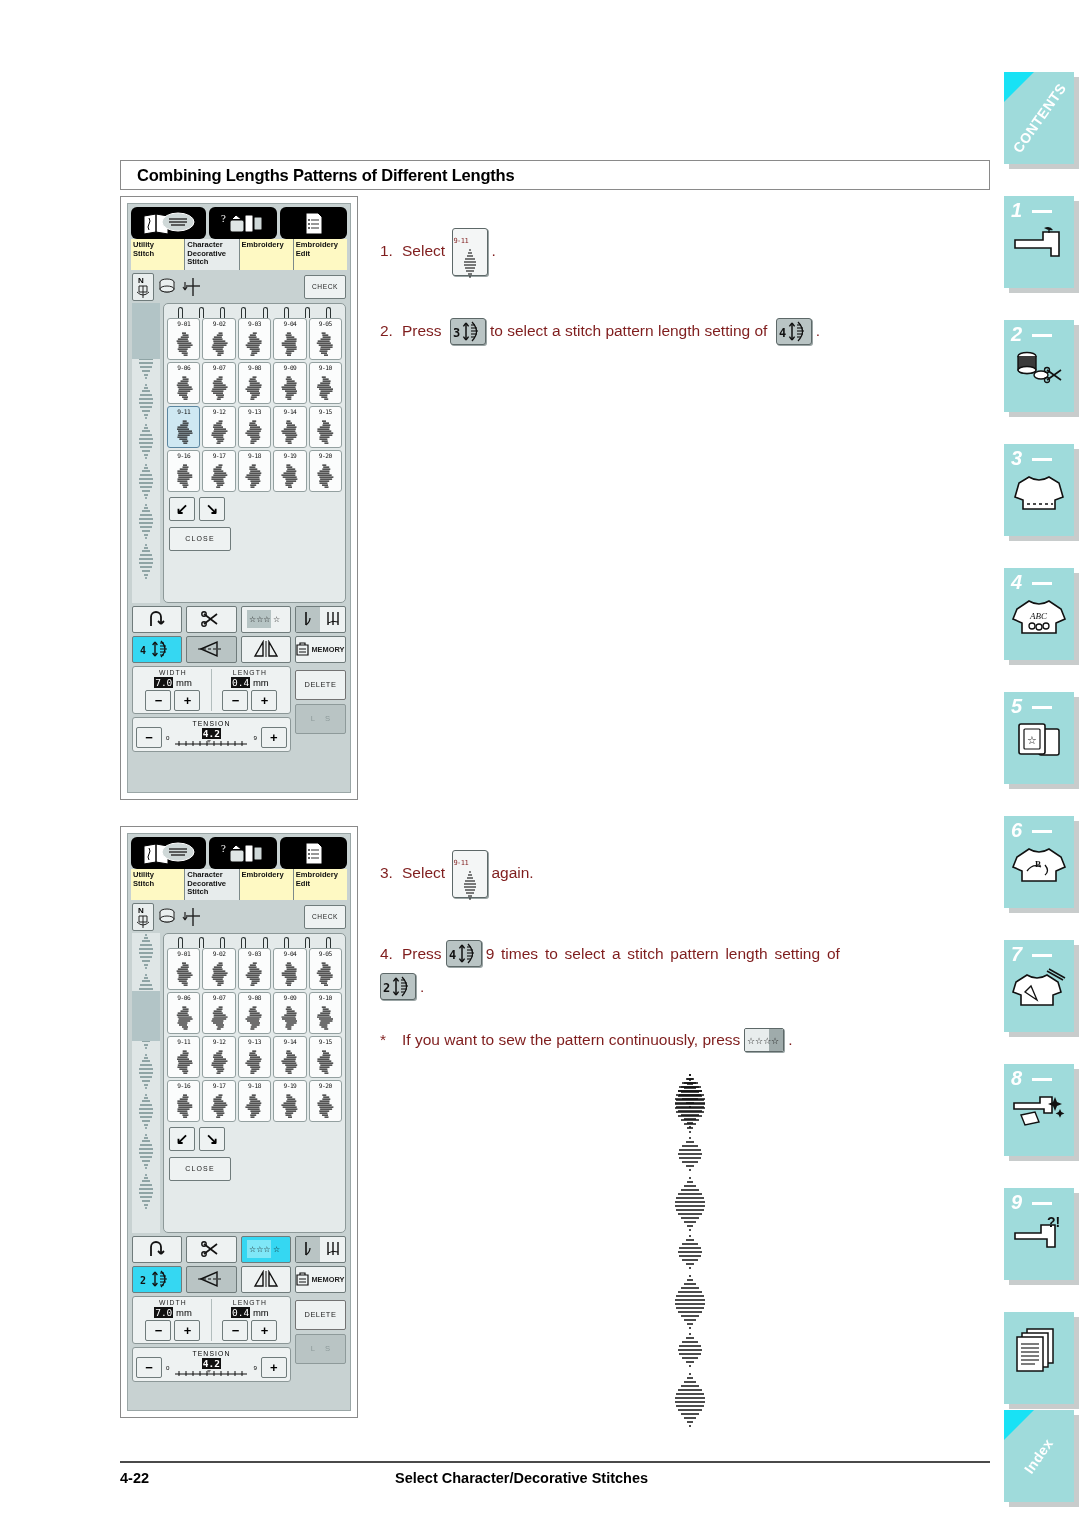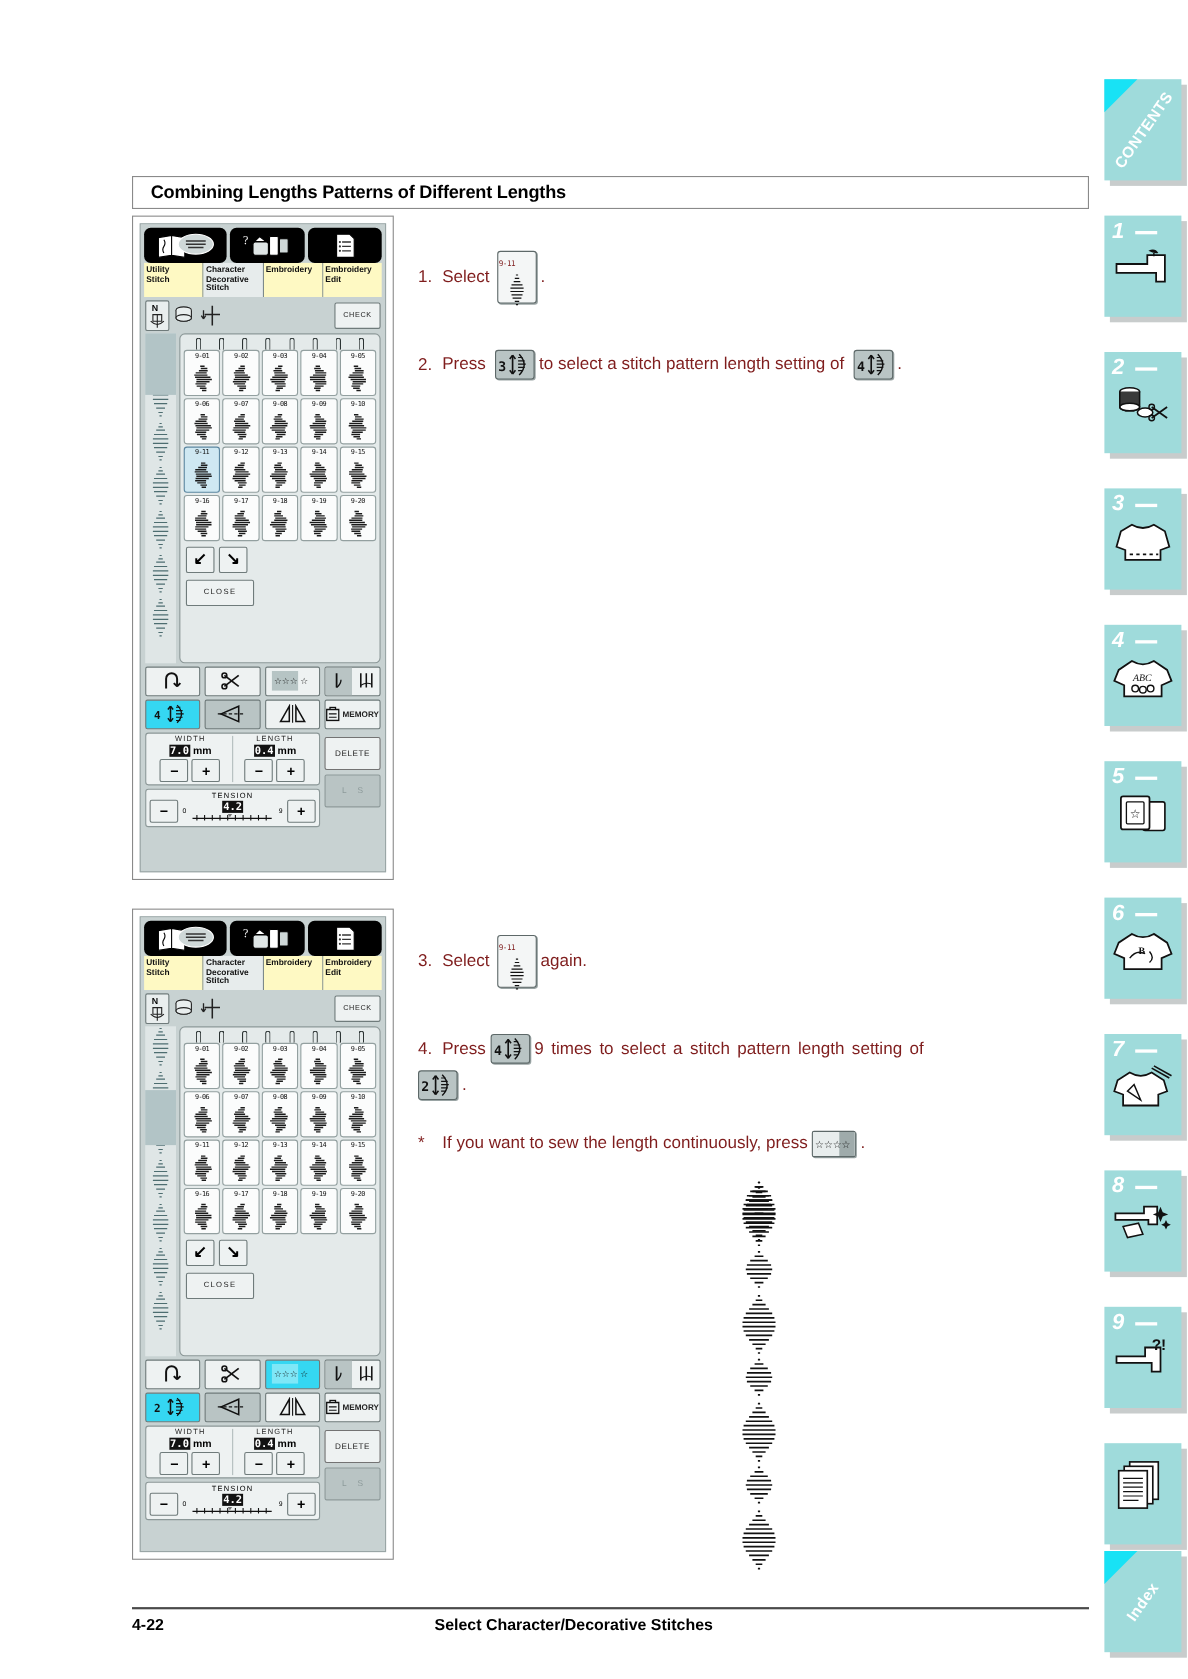--- a/index.html
+++ b/index.html
@@ -154,21 +154,21 @@
   .needle-btn .nl { flex:1; background:#b9c4c4; display:flex; align-items:center; justify-content:center;}
   .needle-btn .nr { flex:1; display:flex; align-items:center; justify-content:center;}
 
   .wl-box {
     background:#eef2f2; border:1px solid #8c9898; border-radius:3px;
     display:flex; padding:2px; margin-top:1px;
   }
   .wl-half { flex:1; text-align:center; }
   .wl-half + .wl-half { border-left:1px solid #b2bdbd; }
   .wl-lbl { font-size:6.8px; letter-spacing:1.1px; color:#222; }
-  .wl-val { font-size:9.5px; font-weight:bold; margin:1px 0 2px 0; }
+  .wl-val { font-size:9.5px; font-weight:normal; margin:1px 0 2px 0; }
   .wl-val .inv { background:#111; color:#fff; padding:0 1px; font-family:"DejaVu Sans Mono", monospace;}
   .pmrow { display:flex; gap:3px; justify-content:center; }
   .pm {
     width:26px; height:21px; background:#eef2f2; border:1px solid #6f7b7b;
     border-radius:2px; display:flex; align-items:center; justify-content:center;
     font-size:13px; font-weight:bold; line-height:1;
   }
   .del-btn {
     height:30px; background:#eef2f2; border:1px solid #737373; border-radius:2px;
     display:flex; align-items:center; justify-content:center;
@@ -1764,21 +1764,21 @@
           </g>
         </svg>
       </span>
         <span>.</span>
     </div>
   </div>
 
   <div class="instr" style="left:380px; top:1028px; width:615px;">
     <div class="txt-line">
       <span class="num">*</span>
-        <span>If you want to sew the length continuously, press</span>
+        <span>If you want to sew the pattern continuously, press</span>
       <span class="chip-star">
         <svg width="38" height="22" viewBox="0 0 38 22">
           <rect x="0" y="0" width="38" height="22" fill="#e8eded"></rect>
           <rect x="24" y="0" width="14" height="22" fill="#9fabab"></rect>
           <text x="2" y="15" font-size="9" fill="#111" font-family="DejaVu Sans, sans-serif">☆☆☆</text>
           <text x="26" y="15" font-size="9" fill="#111" font-family="DejaVu Sans, sans-serif">☆</text>
         </svg>
       </span>
         <span>.</span>
     </div>

